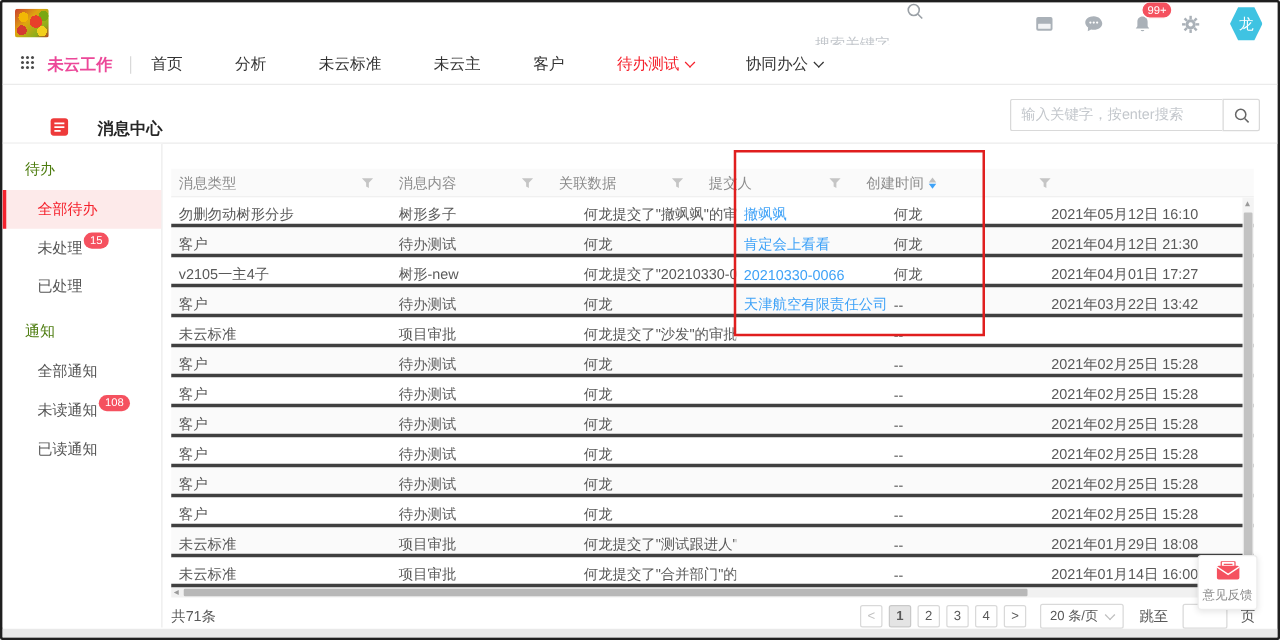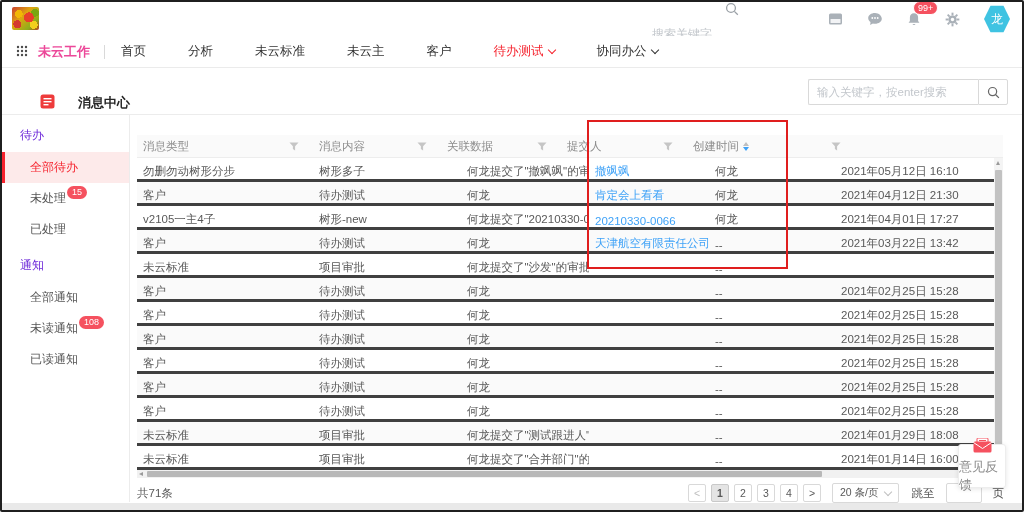--- a/index.html
+++ b/index.html
@@ -40,21 +40,21 @@
   
   .pagehead{position:absolute;left:0;top:66px;right:0;height:47px;background:#fff;border-bottom:1px solid #ececec;}
   .ptitle{position:absolute;left:38px;top:26px;display:flex;align-items:flex-start;gap:23px;}
   .ptitle b{font-size:13px;color:#262626;}
   .psearch{position:absolute;right:14px;top:11px;display:flex;}
   .psearch input{width:170px;height:26px;border:1px solid #d9d9d9;border-right:none;border-radius:2px 0 0 2px;padding:0 8px;font-size:11.5px;color:#595959;outline:none;font-family:inherit;}
   .psearch .sbtn{width:30px;height:26px;border:1px solid #d9d9d9;border-radius:0 2px 2px 0;background:#fff;display:flex;align-items:center;justify-content:center;cursor:pointer;}
 
   
   .sidebar{position:absolute;left:0;top:113px;width:128px;bottom:8px;background:#fff;border-right:1px solid #ececec;}
-  .sgroup{padding:12px 0 8px 18px;font-size:12px;color:#6d28d9;}
+  .sgroup{padding:12px 0 8px 18px;font-size:12px;color:#4d7c0f;}
   .sitem{height:31px;line-height:31px;padding-left:28px;font-size:12px;color:#555;position:relative;cursor:pointer;white-space:nowrap;}
   .sitem.active{background:#fdeaea;color:var(--accent);border-left:3px solid var(--accent);padding-left:25px;}
   .sbadge{display:inline-block;transform:translateY(-7px);margin-left:1px;background:var(--badge);color:#fff;font-size:9px;line-height:13px;padding:0 5px;border-radius:7px;}
 
   
   .table{position:absolute;left:135px;top:133px;width:866px;}
   .thead{display:flex;height:23px;background:#fafafa;border-bottom:1px solid #ededed;}
   .th{display:flex;align-items:center;padding-left:6px;font-size:11.5px;color:#8c8c8c;}
   .th .sp{flex:1;}
   .funnel{margin-right:14px;display:flex;}
@@ -84,21 +84,21 @@
   .pbtn{min-width:18px;height:18px;border:1px solid #d9d9d9;border-radius:2px;background:#fff;font-size:10.5px;color:#595959;display:flex;align-items:center;justify-content:center;cursor:pointer;font-family:inherit;}
   .pbtn.current{background:#e4e4e4;border-color:#c9c9c9;font-weight:bold;}
   .pbtn.dim{color:#bfbfbf;}
   .sizer{height:20px;border:1px solid #d9d9d9;border-radius:2px;padding:0 7px;font-size:10.5px;color:#595959;display:flex;align-items:center;gap:6px;margin-left:6px;cursor:pointer;}
   .sizer .chev{border-color:#bfbfbf;margin-top:-2px;margin-left:0;}
   .jlabel{font-size:11.5px;color:#595959;margin-left:8px;}
   .jinput{width:36px;height:20px;border:1px solid #d9d9d9;border-radius:2px;margin:0 6px;outline:none;}
 
   
   .feedback{position:absolute;right:16px;top:442px;width:48px;height:44px;background:#fff;border:1px solid #ededed;border-radius:3px;box-shadow:0 1px 5px rgba(0,0,0,.10);display:flex;flex-direction:column;align-items:center;justify-content:center;gap:2px;z-index:25;cursor:pointer;}
-  .feedback span{font-size:13px;color:#8c8c8c;}
+  .feedback span{font-size:10px;color:#8c8c8c;}
 
   .bottomstrip{position:absolute;left:0;right:0;bottom:0;height:7px;background:#e9e9e9;}
 </style>
 </head>
 <body>
 
 <div id="app">
 
   <div class="topbar">
     <div class="logo"></div>

